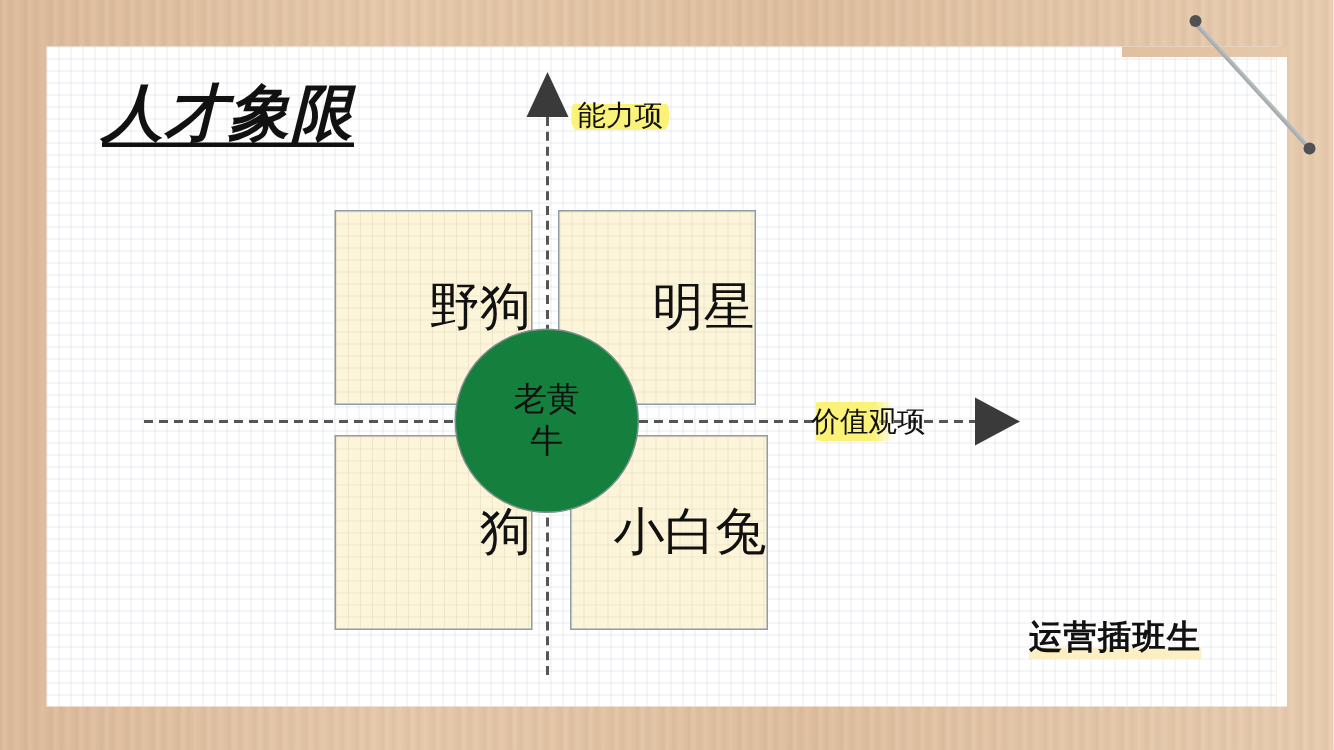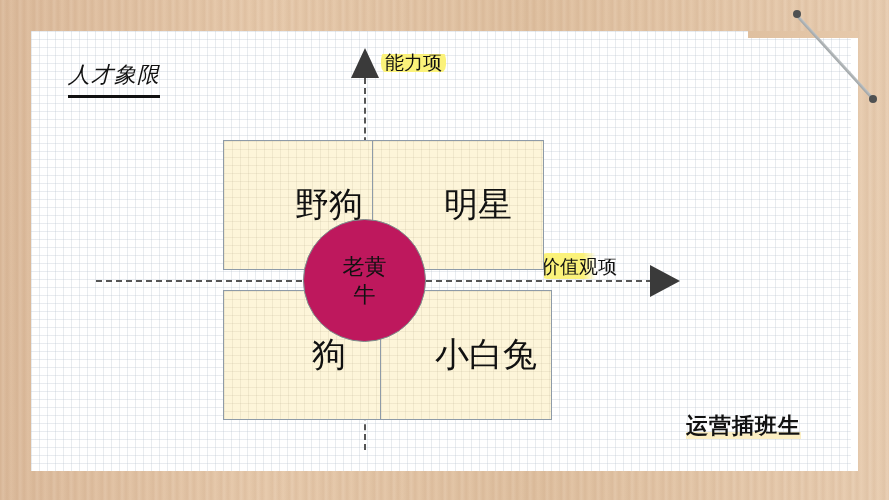--- a/index.html
+++ b/index.html
@@ -20,21 +20,21 @@
   }
   .paper-notch {
     position: absolute; left: 748px; top: 31px; width: 110px; height: 7px;
     background: linear-gradient(90deg, #dfc0a0, #e6c9ab);
   }
   .paper-right-ext {
     position: absolute; left: 851px; top: 38px; width: 7px; height: 433px;
     background-color: #ffffff;
   }
   .title {
-    position: absolute; left: 68px; top: 57px; font-size: 22px; font-weight: normal;
+    position: absolute; left: 68px; top: 57px; font-size: 41px; font-weight: bold;
     font-style: italic; color: #111; letter-spacing: 1px;
     border-bottom: 3px solid #111; padding-bottom: 2px; line-height: 36px;
   }
   .axis-v {
     position: absolute; left: 364px; top: 78px; width: 0; height: 372px;
     border-left: 2px dashed #555;
   }
   .axis-h {
     position: absolute; left: 96px; top: 280px; width: 556px; height: 0;
     border-top: 2px dashed #555;
@@ -45,42 +45,42 @@
     border-bottom: 30px solid #3a3a3a;
   }
   .arrow-right {
     position: absolute; left: 650px; top: 265px; width: 0; height: 0;
     border-top: 16px solid transparent; border-bottom: 16px solid transparent;
     border-left: 30px solid #3a3a3a;
   }
   .axis-label {
     position: absolute; font-size: 19px; color: #111;
     background: linear-gradient(transparent 20%, #fbf27a 20%, #fbf27a 88%, transparent 88%);
-    border-radius: 10px; padding: 0 4px; line-height: 26px;
+    border-radius: 10px; padding: 0 4px; line-height: 26px; margin-top: 15px;
   }
   .label-y { left: 381px; top: 49px; }
   .label-x { left: 537px; top: 253px; background: linear-gradient(90deg, transparent 0%, transparent 8%, #fbf27a 8%, #fbf27a 55%, transparent 70%); }
   .quad {
     position: absolute; width: 130px; height: 128px;
     background-color: #fdf5d9;
     background-image:
       linear-gradient(rgba(200,190,160,0.25) 1px, transparent 1px),
       linear-gradient(90deg, rgba(200,190,160,0.25) 1px, transparent 1px);
     background-size: 8px 8px;
     border: 1.5px solid #8e9ba8;
-    display: flex; align-items: center; justify-content: center;
-    font-size: 34px; color: #111; padding-left: 40px;
+    display: flex; align-items: center; justify-content: flex-end;
+    font-size: 34px; color: #111;
   }
   .q-tl { left: 223px; top: 140px; }
   .q-tr { left: 372px; top: 140px; }
   .q-bl { left: 223px; top: 290px; }
   .q-br { left: 380px; top: 290px; }
   .center-circle {
     position: absolute; left: 303px; top: 219px; width: 121px; height: 121px;
-    border-radius: 50%; background: #be185d; border: 1.5px solid #7c8f8c;
+    border-radius: 50%; background: #15803d; border: 1.5px solid #7c8f8c;
     display: flex; align-items: center; justify-content: center; text-align: center;
   }
   .center-circle span { font-size: 22px; color: #111; width: 56px; line-height: 28px; display: block; }
   .brand {
     position: absolute; left: 686px; top: 411px; font-size: 22px; font-weight: bold;
     color: #111;
     background: linear-gradient(transparent 70%, #fcefc4 70%, #fcefc4 95%, transparent 95%);
     line-height: 30px; letter-spacing: 1px;
   }
   .pin { position: absolute; width: 8px; height: 8px; border-radius: 50%; background: #4f5152; }

